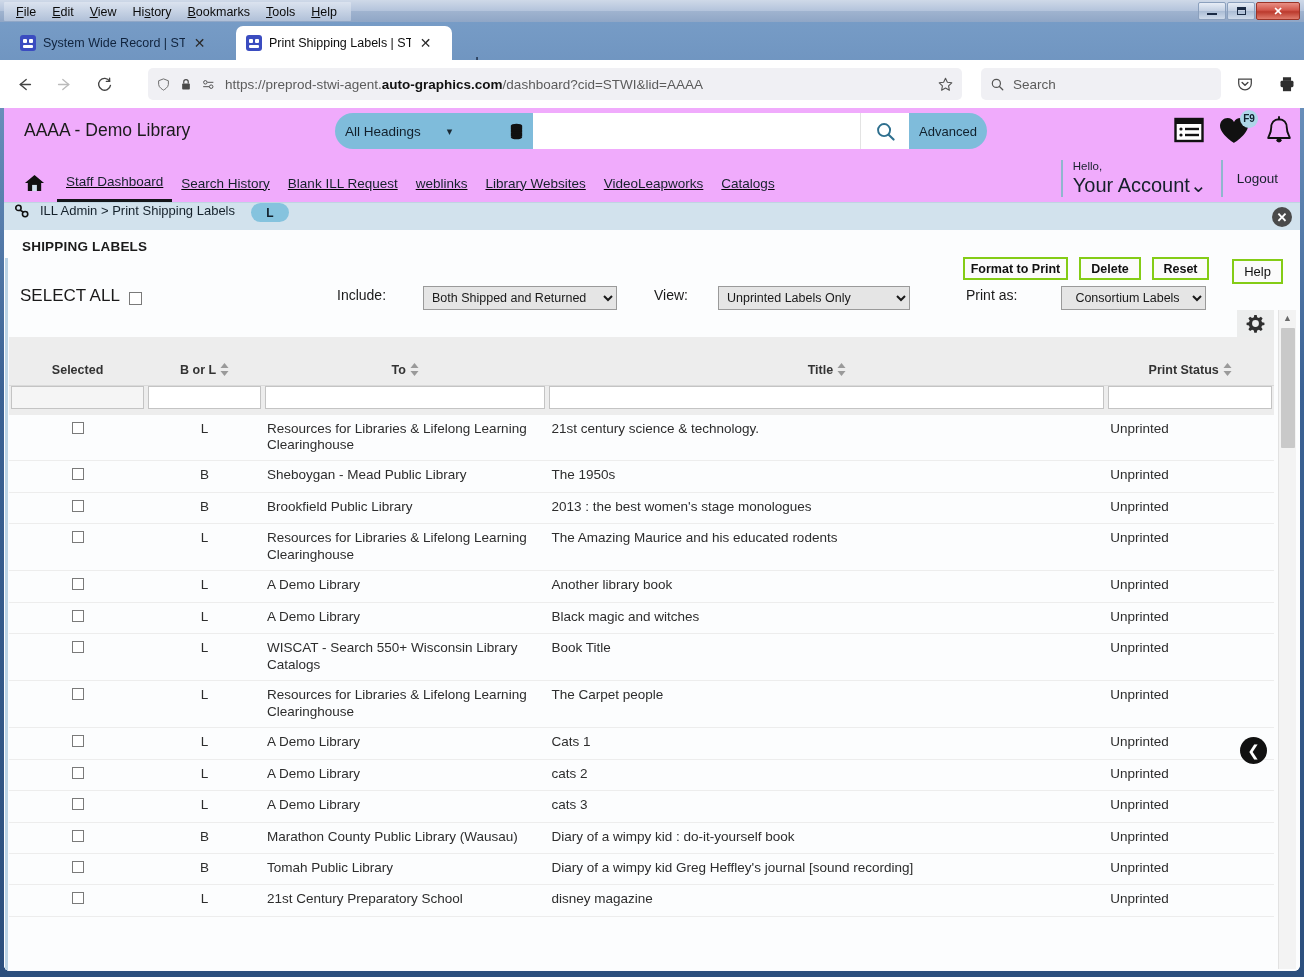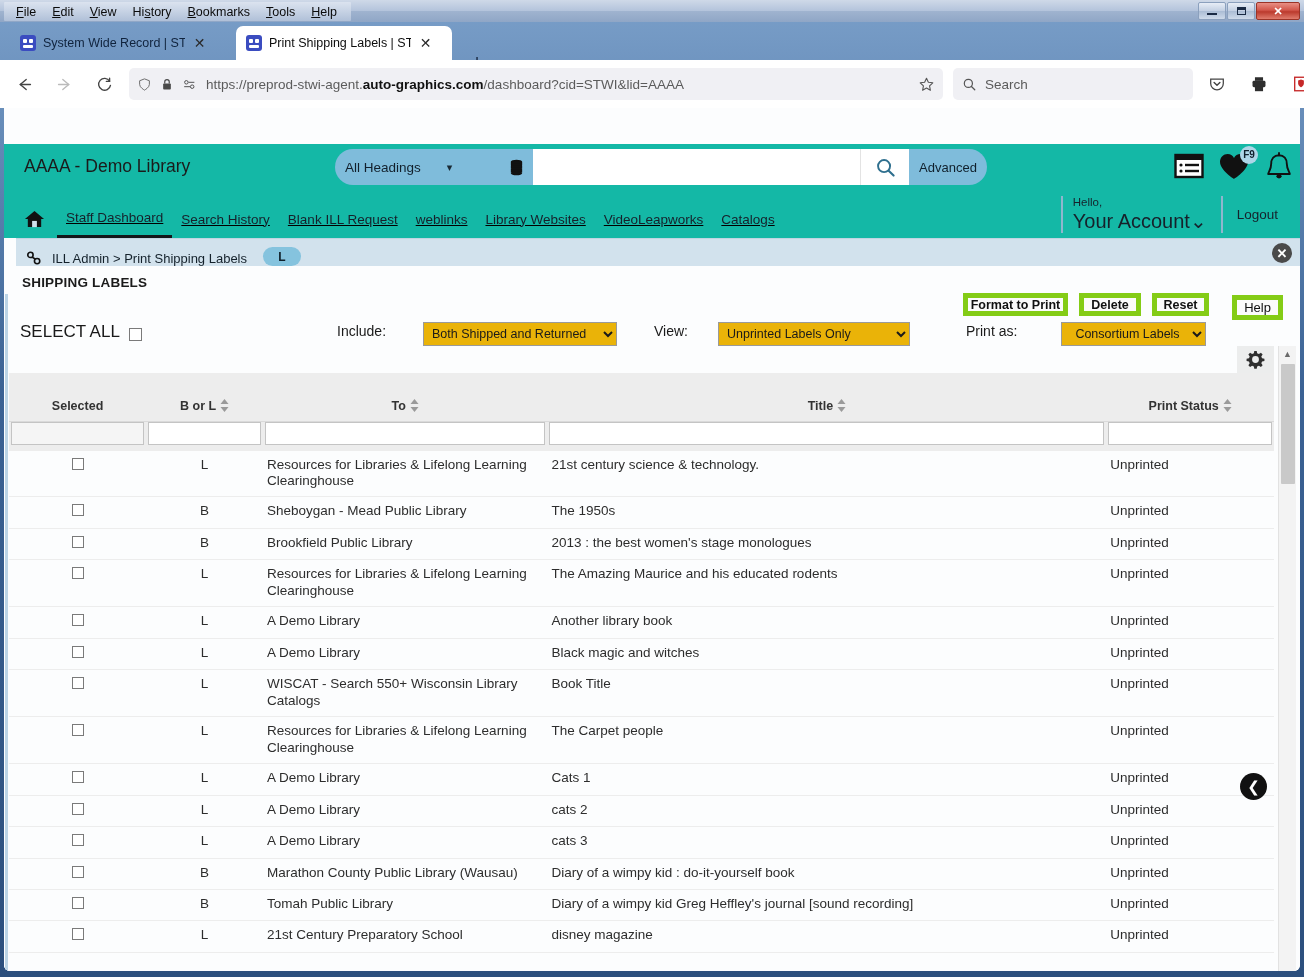--- a/index.html
+++ b/index.html
@@ -93,44 +93,44 @@
     position: absolute; left: 0; top: 60px; width: 1304px; height: 48px;
     background: #ffffff; display: flex; align-items: center;
   }
   .navbtn {
     width: 32px; height: 32px; margin-left: 8px; flex: 0 0 32px;
     display: flex; align-items: center; justify-content: center;
     color: #3a3a3a; font-size: 17px; border-radius: 4px;
   }
   .navbtn.dim { color: #b8b8b8; }
   #urlbar {
-    flex: 0 0 814px; height: 32px; margin-left: 9px;
+    flex: 0 0 814px; height: 32px; margin-left: 28px;
     background: #f0f0f4; border-radius: 5px;
     display: flex; align-items: center; padding: 0 8px; gap: 8px;
     font-size: 13.5px; color: #5b5b5b;
   }
   #urlbar .url-text { flex: 1 1 auto; white-space: nowrap; overflow: hidden; }
   #urlbar .url-text b { color: #111; font-weight: 600; }
   #searchbar {
-    flex: 0 0 240px; height: 32px; margin-left: 10px;
+    flex: 0 0 240px; height: 32px; margin-left: 19px;
     background: #f0f0f4; border-radius: 5px;
     display: flex; align-items: center; padding: 0 9px; gap: 8px;
     font-size: 13.5px; color: #5b5b5b;
   }
   .icon-svg { display: block; }
   #navright { display: flex; align-items: center; margin-left: auto; padding-right: 10px; gap: 2px; }
 
   
   #app {
     position: absolute; left: 4px; top: 108px; width: 1296px; height: 863px;
     background: #fcfdfe; overflow: hidden;
     border-radius: 0 0 6px 6px;
   }
   #app-header {
-    height: 94px; background: #14b8a6; position: relative; margin-top: 36px;
+    height: 94px; background: #f0abfc; position: relative;
   }
   #libname {
     position: absolute; left: 20px; top: 12px;
     font-size: 17.5px; color: #1b1b1b;
   }
   #searchgroup {
     position: absolute; left: 331px; top: 5px; height: 36px;
     display: flex; align-items: stretch;
   }
   #headings-select {
@@ -186,22 +186,22 @@
   }
   #hello-box .small { font-size: 11.5px; color: #16212b; line-height: 1.1; }
   #hello-box .big { font-size: 20px; color: #16212b; line-height: 1.2; }
   #logout-box {
     border-left: 2px solid #8fb6cd; padding: 0 6px 0 14px;
     display: flex; align-items: center; font-size: 13.5px; color: #16212b;
   }
 
   
   #crumbbar {
-    height: 28px; background: #d2e2ed; display: flex; align-items: flex-end;
-    position: relative; border-top: 1px solid #c0d5e2; margin-left: 12px;
+    height: 28px; background: #d2e2ed; display: flex; align-items: flex-start;
+    position: relative; border-top: 1px solid #c0d5e2;
   }
   #crumb-text { margin-left: 10px; font-size: 13px; color: #14212b; }
   #crumb-badge {
     margin-left: 16px; background: #85c3de; color: #0f1f2a; font-size: 12px;
     font-weight: bold; border-radius: 11px; width: 38px; height: 19px;
     display: flex; align-items: center; justify-content: center;
   }
   #crumb-close {
     position: absolute; right: 8px; top: 4px; width: 20px; height: 20px;
     border-radius: 50%; background: #4a4a4a; color: #fff; font-size: 13px;
@@ -216,42 +216,42 @@
   }
   #leftstrip::after {
     content:''; position:absolute; left:1px; top:28px; width:3px; height: 713px; background:#bcd4e6;
   }
   #toolbar { position: relative; height: 80px; }
   #shipping-title {
     position: absolute; left: 18px; top: 9px;
     font-size: 13.5px; font-weight: bold; color: #1b1b1b; letter-spacing: .2px;
   }
   .btn {
-    position: absolute; border: 5px solid #84cc16; background: #fbfbfb;
+    position: absolute; border: 2px solid #84cc16; background: #fbfbfb;
     font-size: 12.5px; font-weight: bold; color: #111;
     display: flex; align-items: center; justify-content: center;
     font-family: "Liberation Sans", sans-serif;
   }
   #btn-format { left: 959px; top: 27px; width: 105px; height: 23px; }
   #btn-delete { left: 1075px; top: 27px; width: 62px; height: 23px; }
   #btn-reset  { left: 1148px; top: 27px; width: 57px; height: 23px; }
   #btn-help   { left: 1228px; top: 29px; width: 51px; height: 25px; font-weight: normal; font-size: 13px;}
   #selectall-label {
     position: absolute; left: 16px; top: 56px; font-size: 17px; color: #1a1a1a;
   }
   #selectall-cb {
     position: absolute; left: 125px; top: 62px; width: 13px; height: 13px;
     border: 1px solid #7a7a7a; background: #fff;
   }
   .field-label { position: absolute; font-size: 14px; color: #1a1a1a; }
   #lbl-include { left: 333px; top: 57px; }
   #lbl-view { left: 650px; top: 57px; }
   #lbl-printas { left: 962px; top: 57px; }
   select.ui {
-    position: absolute; border: 1px solid #9a9a9a; background: #eab308;
+    position: absolute; border: 1px solid #9a9a9a; background: #e5e5e5;
     font-size: 12.5px; color: #1a1a1a; font-family: "Liberation Sans", sans-serif;
     padding: 0 4px; height: 24px;
   }
   #sel-include { left: 419px; top: 56px; width: 194px; }
   #sel-view { left: 714px; top: 56px; width: 192px; }
   #sel-printas { left: 1057px; top: 56px; width: 145px; text-align: center; }
 
   
   #tablewrap {
     position: absolute; left: 5px; top: 80px; right: 26px; bottom: 0;

